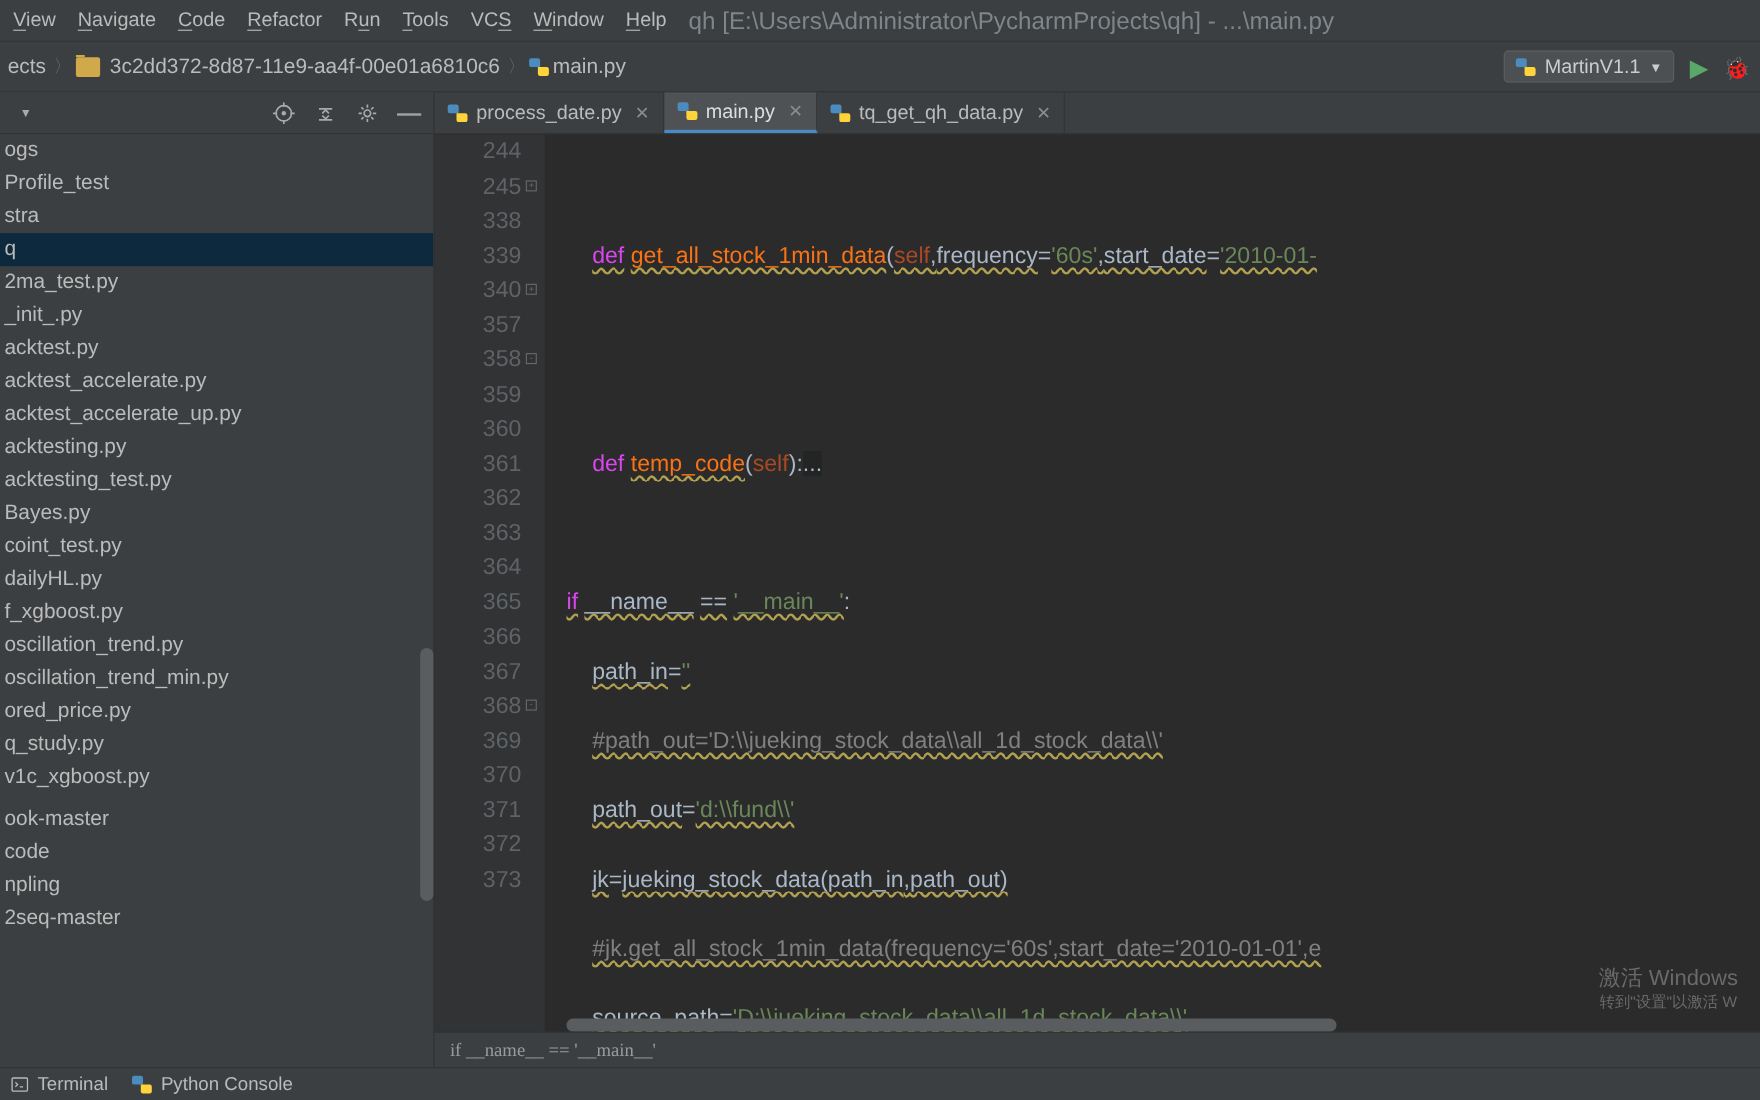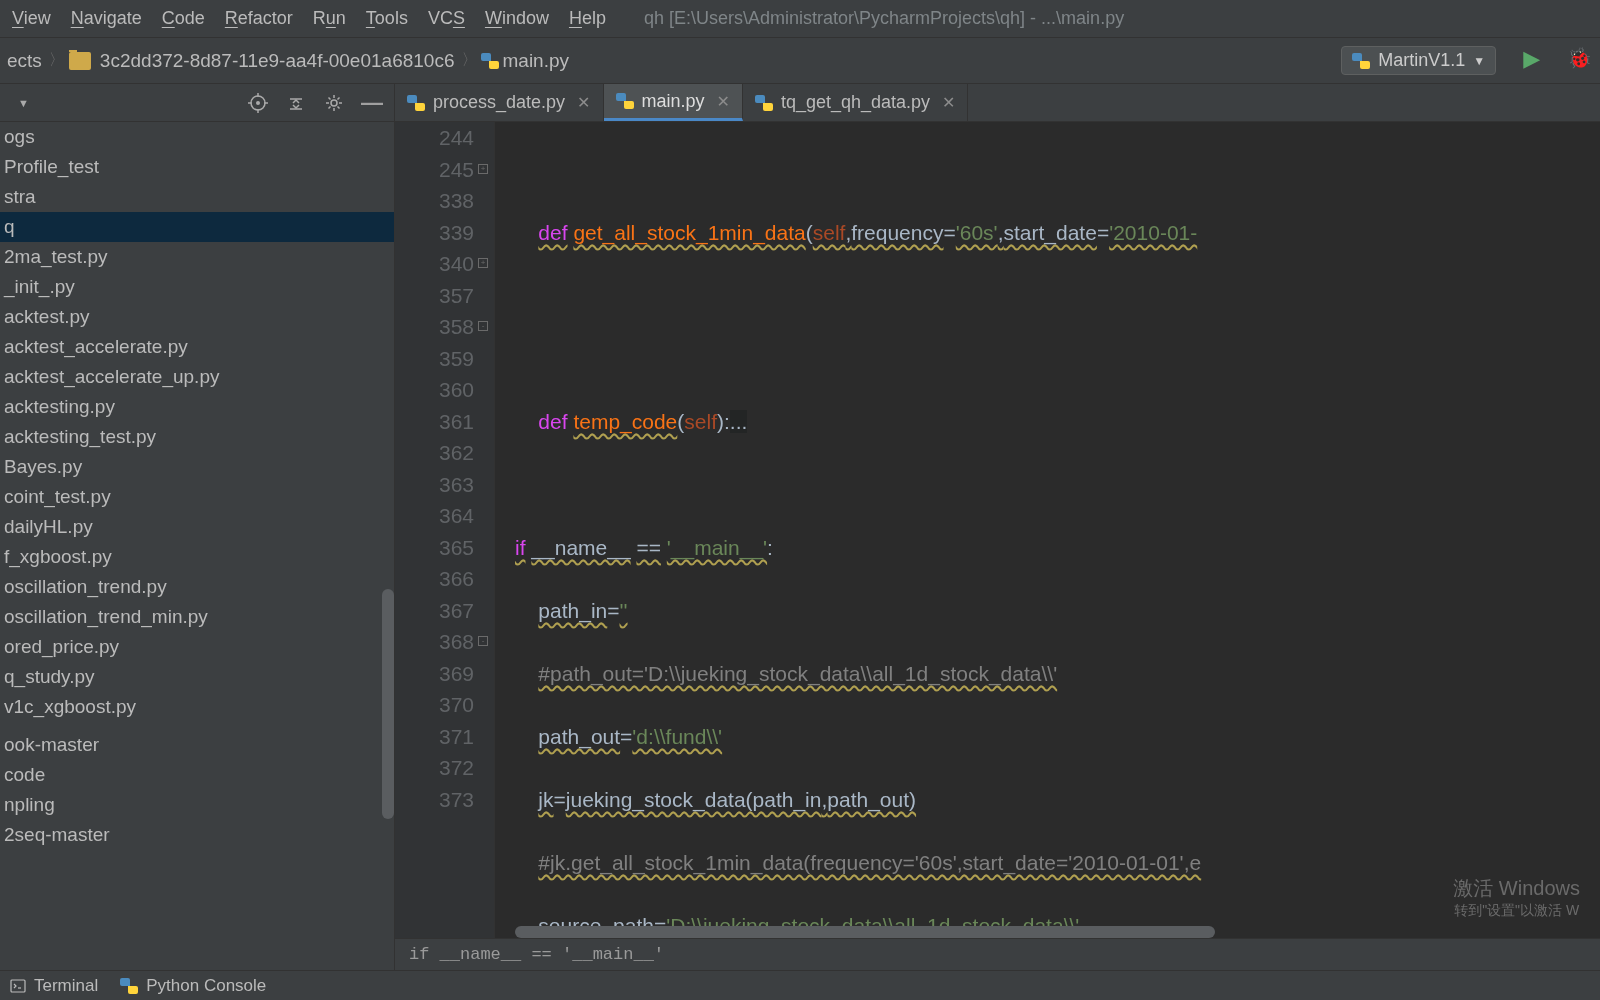--- a/index.html
+++ b/index.html
@@ -1,27 +1,27 @@
 <!DOCTYPE html>
 <html><head>
 <meta charset="utf-8">
 <style>
 *{margin:0;padding:0;box-sizing:border-box;font-family:'Segoe UI',sans-serif;user-select:none}
 body{background:#3c3f41;color:#bbb;width:1600px;height:1000px;overflow:hidden;font-size:16px}
 .menubar{height:38px;display:flex;align-items:center;padding:0 2px;background:#3c3f41;border-bottom:1px solid #323232}
 .menubar .m{padding:4px 10px;color:#bbb;font-size:18px;cursor:pointer}
 .menubar .m u{text-decoration:underline;text-underline-offset:3px}
-.menubar .title{margin-left:28px;color:#7f8588;font-size:18px;white-space:nowrap}
+.menubar .title{margin-left:10px;color:#7f8588;font-size:22px;white-space:nowrap}
 .navbar{height:46px;display:flex;align-items:center;background:#3c3f41;border-bottom:1px solid #323232;padding:0 4px}
 .navbar .crumb{display:flex;align-items:center;flex:1;overflow:hidden}
 .navbar .crumb .c{color:#bbb;font-size:19px;padding:0 3px}
 .navbar .crumb .sep{color:#6a6a6a;margin:0 4px}
 .navbar .fold{width:22px;height:18px;background:#cfa94a;border-radius:2px;margin-right:6px;display:inline-block;position:relative}
 .navbar .fold:before{content:'';position:absolute;top:-3px;left:0;width:8px;height:3px;background:#cfa94a;border-radius:1px 1px 0 0}
-.navbar .right{display:flex;align-items:flex-start;gap:27px;margin-left:auto;padding-right:4px}
+.navbar .right{display:flex;align-items:flex-end;gap:14px;margin-left:auto;padding-right:4px}
 .navbar .config{background:#4c5052;border:1px solid #5e6060;border-radius:4px;padding:3px 10px;display:flex;align-items:center;gap:8px;color:#ccc;font-size:18px}
 .navbar .play{color:#59a869;font-size:22px}
 .navbar .bug{color:#59a869;font-size:20px}
 .main{display:flex;height:886px}
 .side{width:395px;background:#3c3f41;border-right:1px solid #323232;display:flex;flex-direction:column;position:relative}
 .side .tools{height:38px;display:flex;align-items:center;justify-content:flex-end;gap:18px;padding:0 12px;border-bottom:1px solid #323232}
 .side .tools .t{width:20px;height:20px;display:flex;align-items:center;justify-content:center;color:#a0a0a0;cursor:pointer}
 .side .dd{width:18px;height:18px;margin-left:6px;display:flex;align-items:center}
 .side .tree{flex:1;overflow:auto;padding-top:0}
 .side .tree .i{padding:4px 4px 4px 4px;font-size:19px;color:#bbb;cursor:pointer;white-space:nowrap}
@@ -35,21 +35,21 @@
 .pyicon{width:18px;height:18px;display:inline-block;position:relative}
 .pyicon:before{content:'';position:absolute;top:1px;left:0;width:10px;height:8px;background:#4b8bbe;border-radius:2px 2px 0 2px}
 .pyicon:after{content:'';position:absolute;bottom:1px;right:0;width:10px;height:8px;background:#ffd43b;border-radius:0 2px 2px 2px}
 .code{flex:1;display:flex;overflow:hidden;font-family:'Consolas','Menlo',monospace;font-size:21px;line-height:31.5px}
 .gut{width:100px;background:#313335;text-align:right;color:#606366;padding:0 20px 0 0;border-right:1px solid #323232}
 .gut .ln{height:31.5px;position:relative}
 .gut .ln .fold{position:absolute;right:-14px;top:10px;width:10px;height:10px;border:1px solid #6a6a6a;color:#6a6a6a;font-size:8px;line-height:8px;text-align:center}
 .ca{flex:1;padding-left:20px;overflow:hidden;white-space:pre;position:relative}
 .ca .l{height:31.5px}
 .ca .hsb{position:absolute;bottom:0;left:20px;height:12px;width:700px;background:#5a5d60;border-radius:6px}
-.bc{height:32px;background:#3c3f41;border-top:1px solid #323232;padding:0 14px;display:flex;align-items:center;color:#9a9a9a;font-size:17px;font-family:Liberation Mono, monospace}
+.bc{height:32px;background:#3c3f41;border-top:1px solid #323232;padding:0 14px;display:flex;align-items:center;color:#9a9a9a;font-size:17px;font-family:Liberation Serif, serif}
 .statusbar{height:30px;background:#3c3f41;border-top:1px solid #323232;display:flex;align-items:center;padding:0 10px;gap:22px}
 .statusbar .sbi{display:flex;align-items:center;gap:8px;color:#bbb;font-size:17px;cursor:pointer}
 .watermark{position:absolute;right:20px;bottom:50px;color:#6a6a6a;font-size:20px;text-align:center;pointer-events:none}
 .watermark .l2{font-size:14px}
 .kw{color:#d946ef}
 .fn{color:#f97316}
 .s{color:#6a8759}
 .pm{color:#aa4926}
 .cm{color:#808080}
 .se{color:#a9b7c6}

